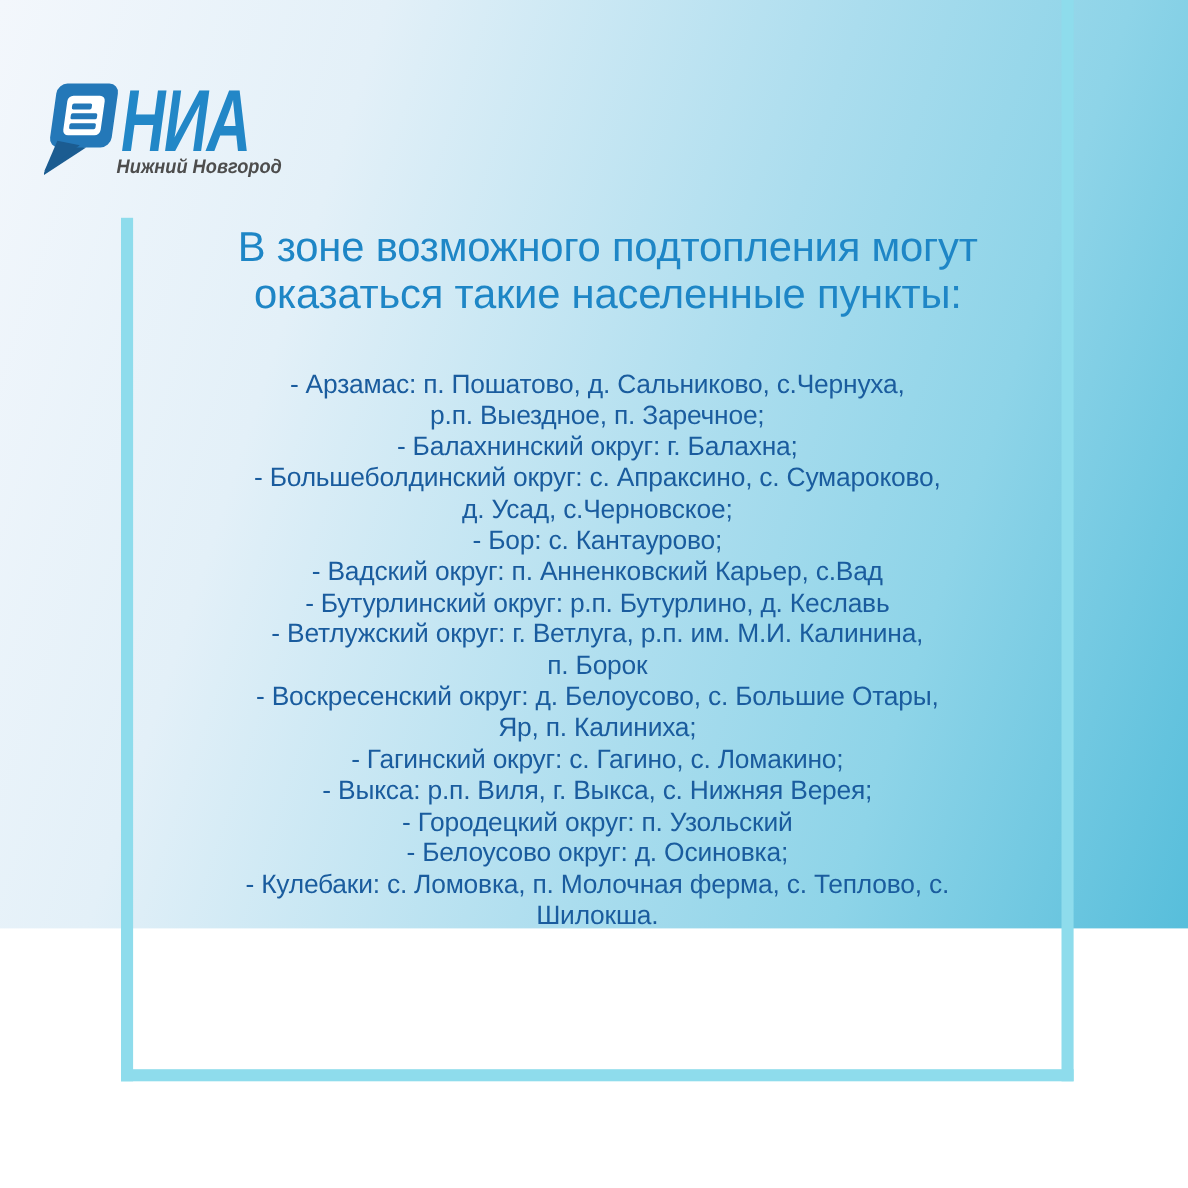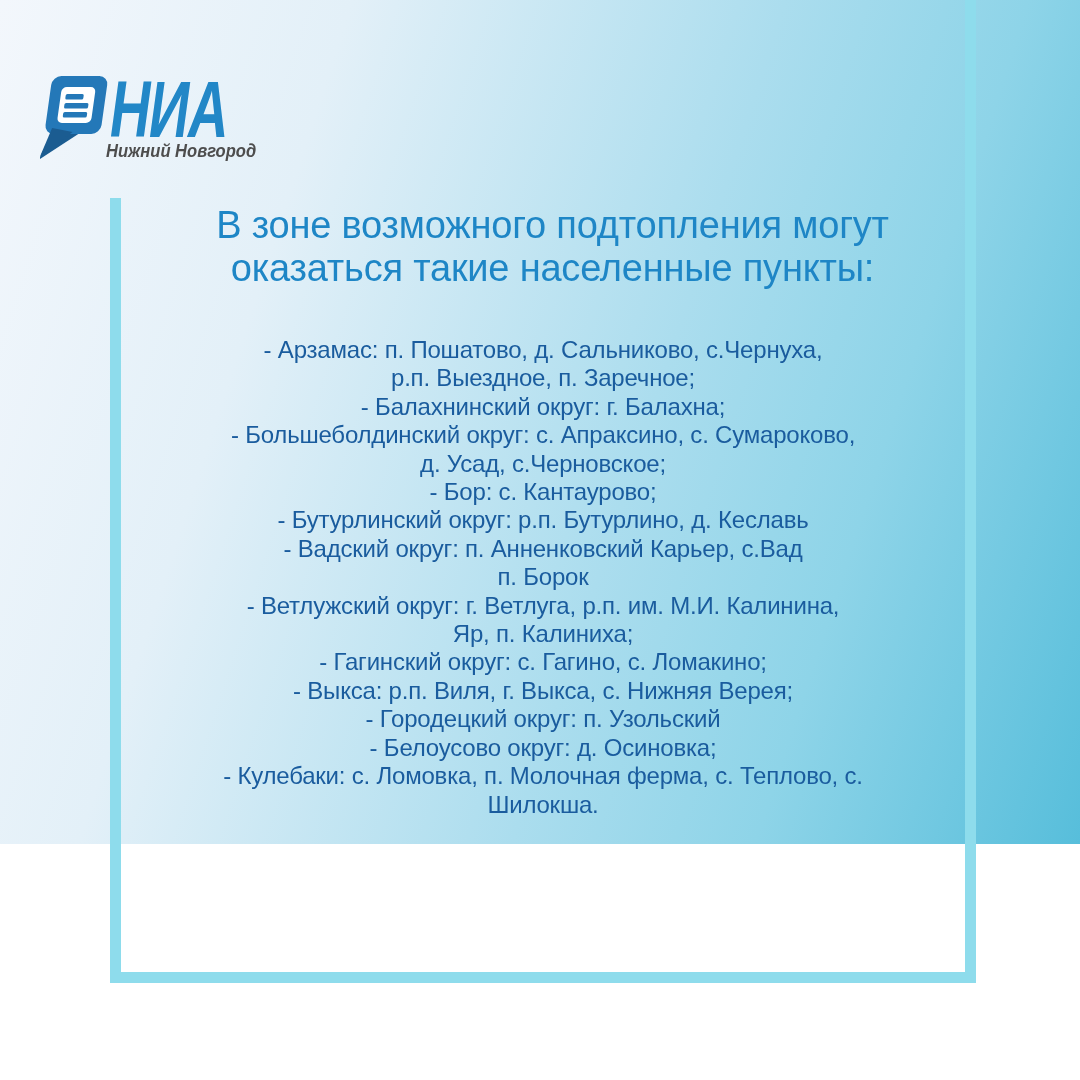--- a/index.html
+++ b/index.html
@@ -96,30 +96,31 @@
           <div class="list-line">- Балахнинский округ: г. Балахна;</div>
         </div>
         <div class="list-item">
           <div class="list-line">- Большеболдинский округ: с. Апраксино, с. Сумароково,</div>
           <div class="list-line">д. Усад, с.Черновское;</div>
         </div>
         <div class="list-item">
           <div class="list-line">- Бор: с. Кантаурово;</div>
         </div>
         <div class="list-item">
+          <div class="list-line">- Вадский округ: п. Анненковский Карьер, с.Вад</div>
+        </div>
+        <div class="list-item">
           <div class="list-line">- Бутурлинский округ: р.п. Бутурлино, д. Кеславь</div>
         </div>
         <div class="list-item">
-          <div class="list-line">- Вадский округ: п. Анненковский Карьер, с.Вад</div>
+          <div class="list-line">- Ветлужский округ: г. Ветлуга, р.п. им. М.И. Калинина,</div>
+          <div class="list-line">п. Борок</div>
         </div>
         <div class="list-item">
-          <div class="list-line">п. Борок</div>
-          <div class="list-line">- Ветлужский округ: г. Ветлуга, р.п. им. М.И. Калинина,</div>
-        </div>
-        <div class="list-item">
+          <div class="list-line">- Воскресенский округ: д. Белоусово, с. Большие Отары,</div>
           <div class="list-line">Яр, п. Калиниха;</div>
         </div>
         <div class="list-item">
           <div class="list-line">- Гагинский округ: с. Гагино, с. Ломакино;</div>
         </div>
         <div class="list-item">
           <div class="list-line">- Выкса: р.п. Виля, г. Выкса, с. Нижняя Верея;</div>
         </div>
         <div class="list-item">
           <div class="list-line">- Городецкий округ: п. Узольский</div>

